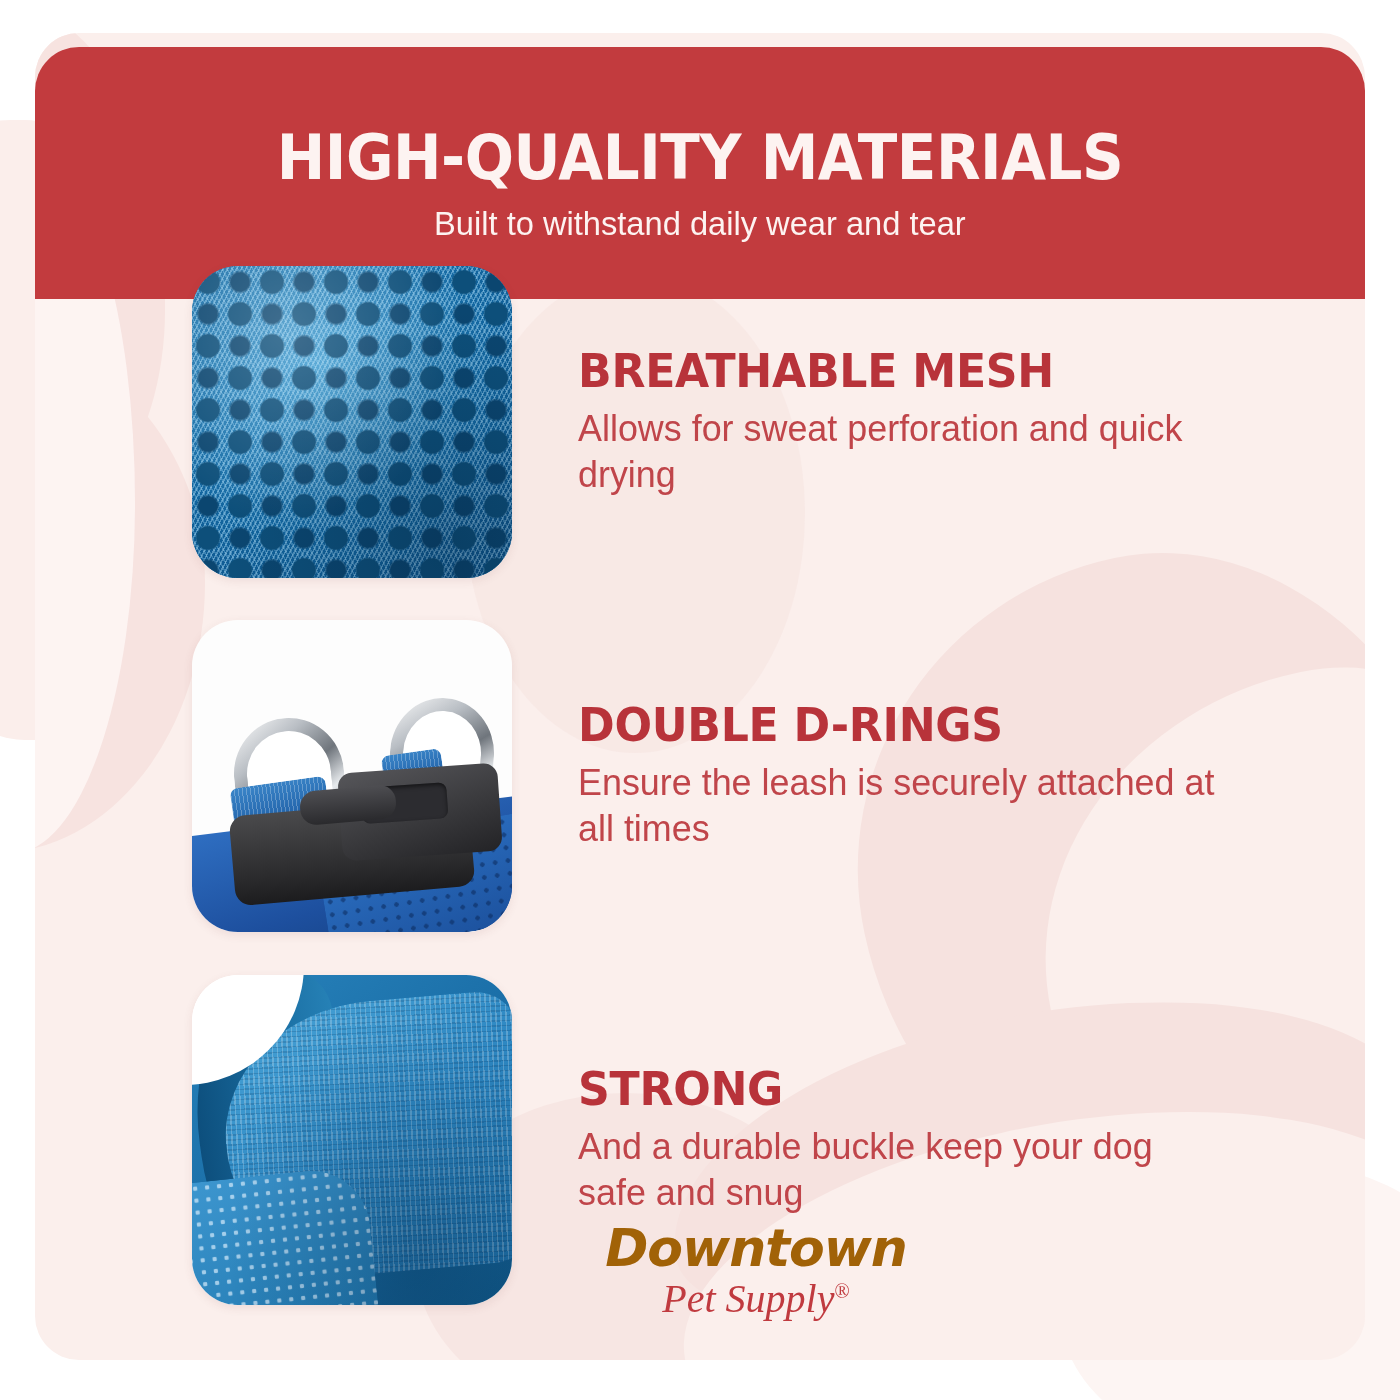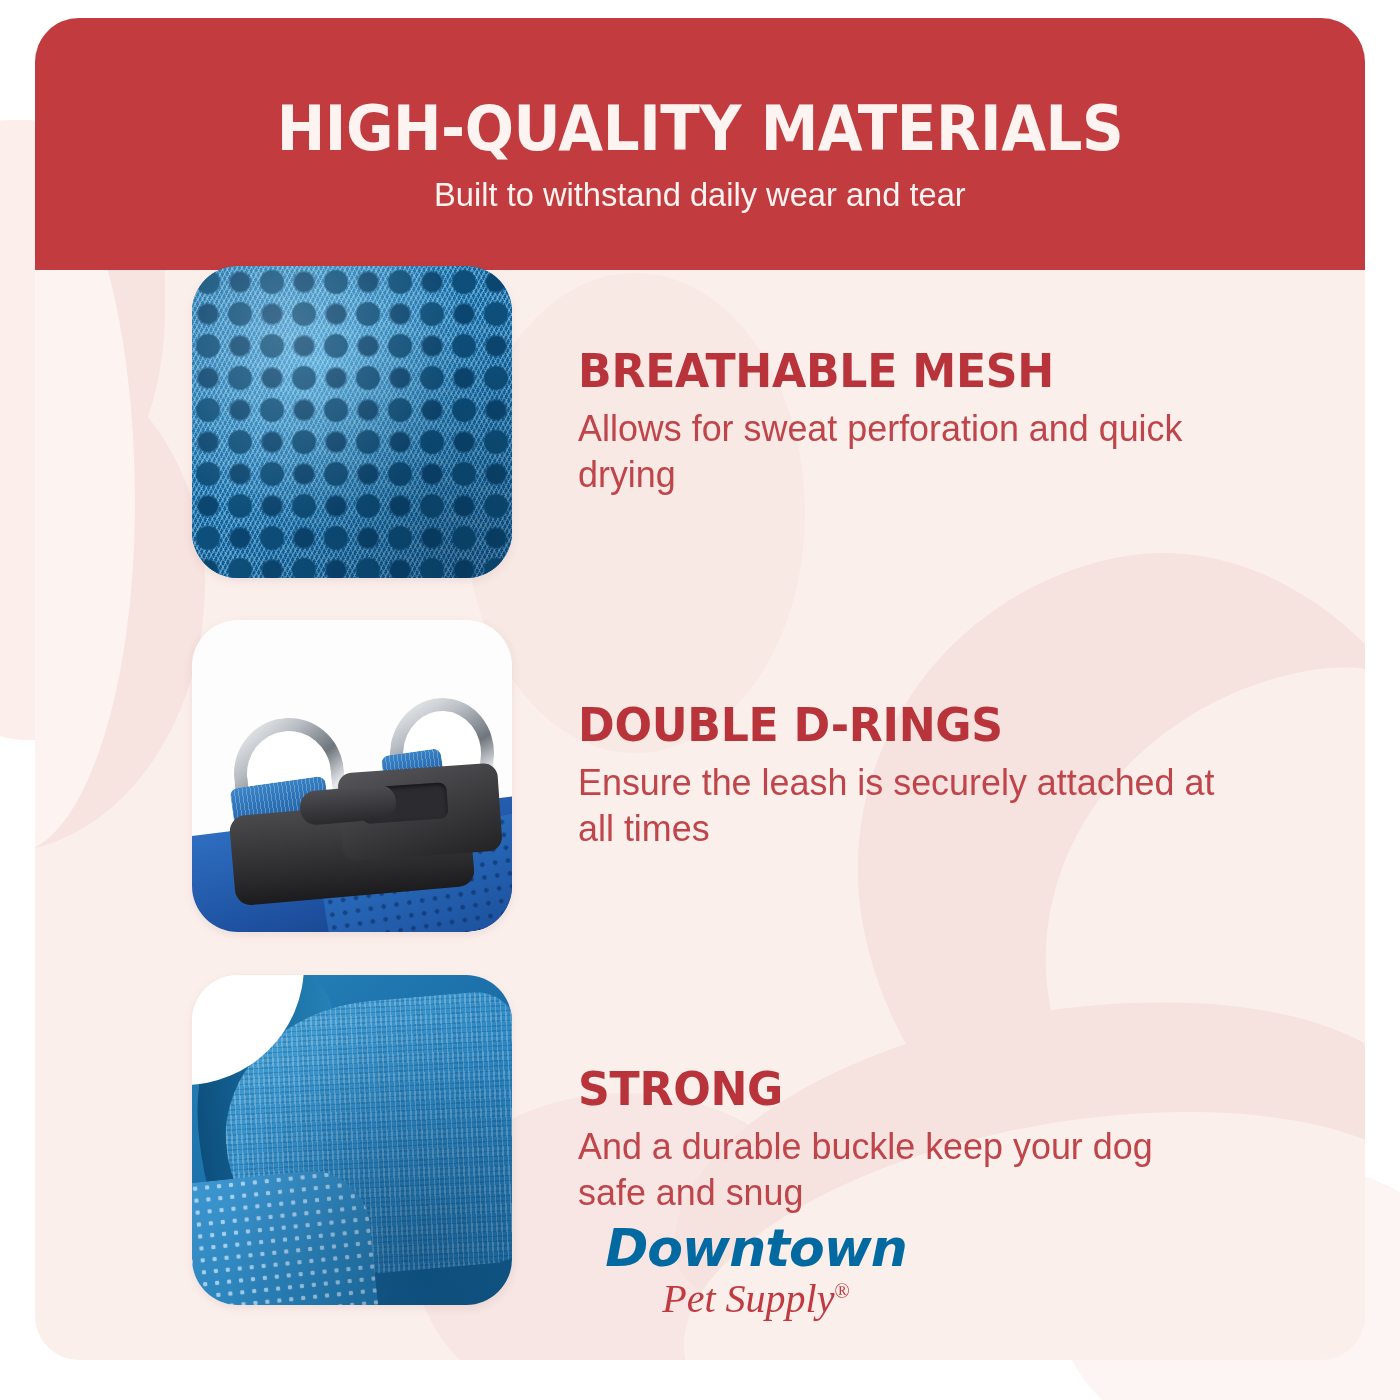--- a/index.html
+++ b/index.html
@@ -142,21 +142,21 @@
     width: 420px;
     height: 300px;
     border-radius: 50%;
     background: #fdf5f3;
   }
 
   
   .header {
     position: absolute;
     left: 35px;
-    top: 18px;
+    top: 47px;
     width: 1330px;
     height: 252px;
     background: #c23b3e;
     border-radius: 44px 44px 0 0;
     display: flex;
     flex-direction: column;
     align-items: center;
     justify-content: center;
     padding-top: 22px;
   }
@@ -441,21 +441,21 @@
     left: 546px;
     top: 1222px;
     width: 420px;
     text-align: center;
   }
   .logo-line1 {
     font-family: "DejaVu Sans", sans-serif;
     font-style: italic;
     font-weight: bold;
     font-size: 52px;
-    color: #0369a1;
+    color: #a16207;
     line-height: 1.0;
     letter-spacing: -1px;
   }
   .logo-line2 {
     font-family: Liberation Serif, serif;
     font-style: italic;
     font-weight: normal;
     font-size: 40px;
     color: #c03a3f;
     line-height: 1.05;

